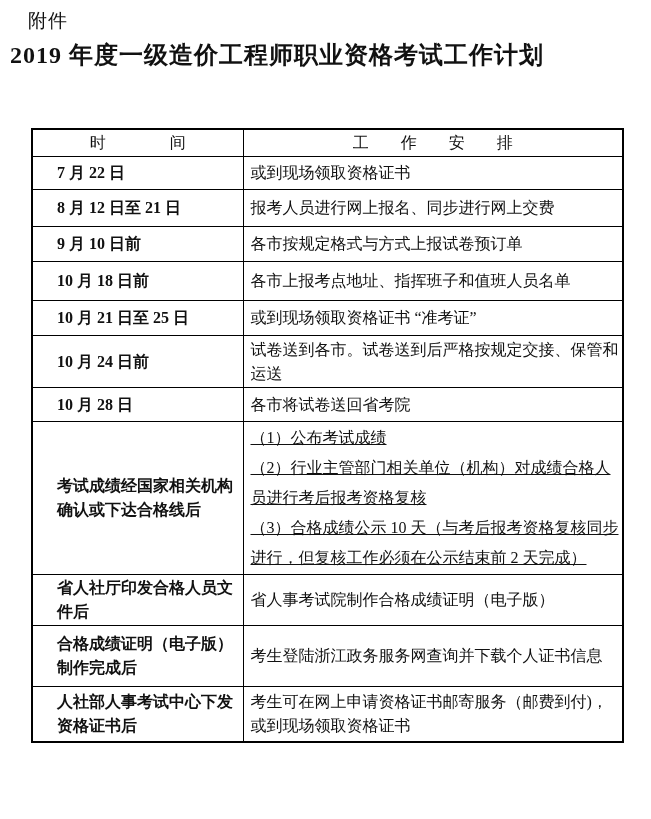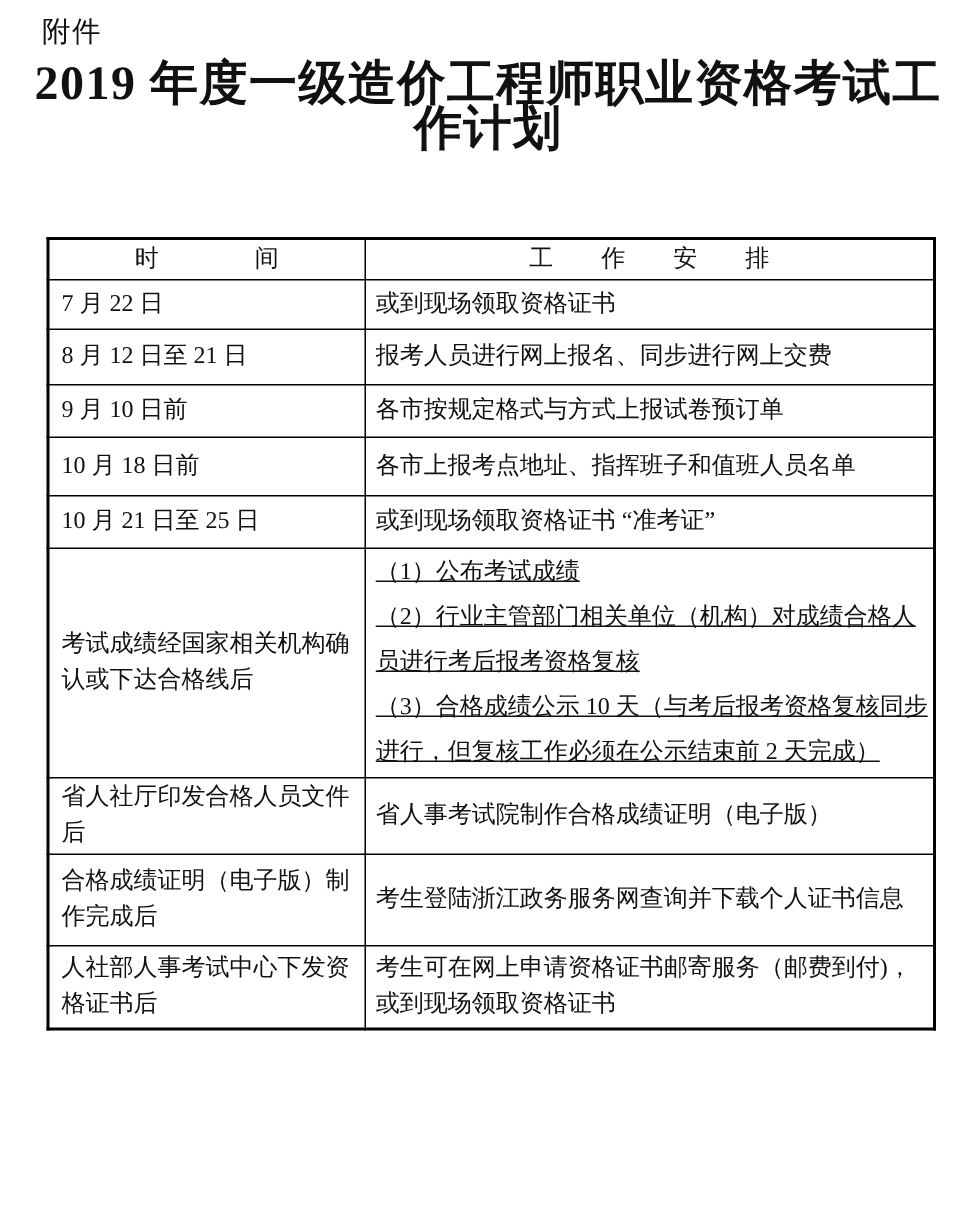--- a/index.html
+++ b/index.html
@@ -8,42 +8,41 @@
     font-family:"Liberation Serif","DejaVu Serif",serif;
     overflow:hidden;
   }
   .page{position:relative;width:651px;height:819px;background:#fff;}
   .attachment{
     margin:8px 0 0 28px;
     font-size:19px;letter-spacing:1px;
   }
   .doc-title{
     margin:6px 10px 0 10px;
-    text-align:center;
-    font-size:32px;font-weight:bold;letter-spacing:1px;
+    font-size:24px;font-weight:bold;letter-spacing:1px;
     line-height:30px;
   }
   table.schedule{
     border-collapse:collapse;
     table-layout:fixed;
     width:591px;
     margin:58px 0 0 31px;
     border:2px solid #000;
   }
   col.c1{width:211px;}
   col.c2{width:380px;}
   th,td{
     border:1px solid #000;
     vertical-align:middle;
     font-size:16px;font-weight:normal;
     line-height:24px;
     word-break:normal;
   }
   th{text-align:center;height:24px;padding:1px 4px;}
-  td.t{text-align:left;padding:1px 6px 1px 8px;}
+  td.t{text-align:left;padding:1px 6px 1px 24px;font-weight:bold;}
   td.w{text-align:left;padding:1px 2px 1px 7px;}
   td.w p{margin:0;line-height:30px;text-decoration:underline;}
   tr.r1 td{height:30px;}
   tr.r2 td{height:34px;}
   tr.r3 td{height:32px;}
   tr.r4 td{height:39px;}
   tr.r5 td{height:36px;}
   tr.r6 td{height:32px;}
   tr.r7 td{height:49px;}
   tr.r8 td{height:26px;}
@@ -93,22 +92,30 @@
     <tr class="r5">
       <td class="t">10 月 18 日前</td>
       <td class="w">各市上报考点地址、指挥班子和值班人员名单</td>
     </tr>
 
     <tr class="r6">
       <td class="t">10 月 21 日至 25 日</td>
       <td class="w">或到现场领取资格证书 “准考证”</td>
     </tr>
 
+    <tr class="r7">
+      <td class="t">10 月 24 日前</td>
+      <td class="w">试卷送到各市。试卷送到后严格按规定交接、保管和运送</td>
+    </tr>
 
 
+    <tr class="r9">
+      <td class="t">10 月 28 日</td>
+      <td class="w">各市将试卷送回省考院</td>
+    </tr>
 
     <tr class="r10">
       <td class="t">考试成绩经国家相关机构确认或下达合格线后</td>
       <td class="w multi">
         <p>（1）公布考试成绩</p>
         <p>（2）行业主管部门相关单位（机构）对成绩合格人员进行考后报考资格复核</p>
         <p>（3）合格成绩公示 10 天（与考后报考资格复核同步进行，但复核工作必须在公示结束前 2 天完成）</p>
       </td>
     </tr>
 

